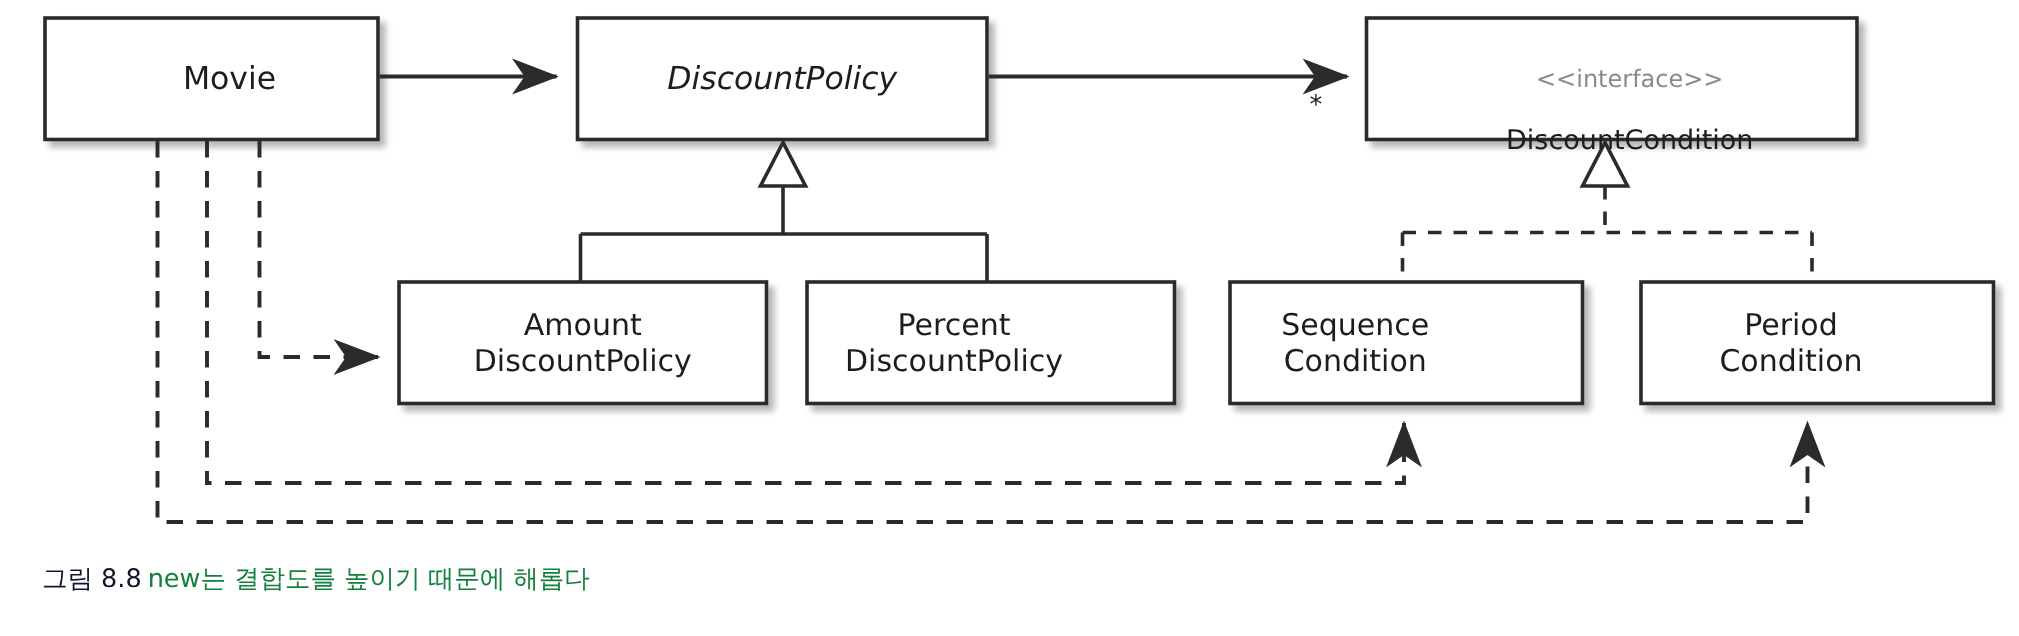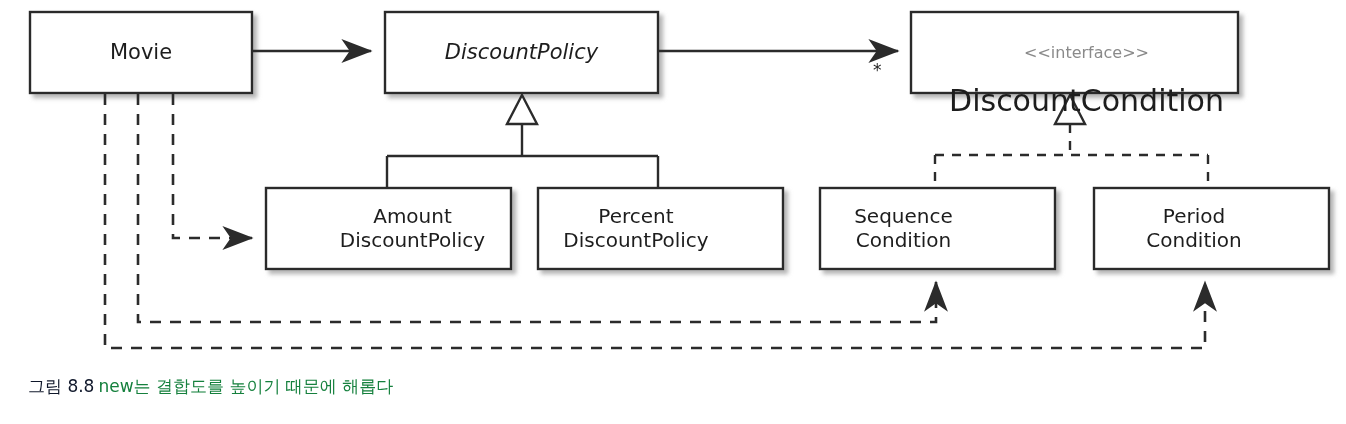--- a/index.html
+++ b/index.html
@@ -30,40 +30,41 @@
     text-align: center;
     color: #1d1d1d;
     font-family: "DejaVu Sans", "Liberation Sans", sans-serif;
     line-height: 1.18;
     white-space: pre-line;
     pointer-events: none;
   }
   .name-plain {
     font-size: 21px;
     font-weight: 400;
+    padding-left: 12px;
   }
   .name-italic {
     font-size: 21px;
     font-style: italic;
     font-weight: 400;
   }
   .name-two-line {
     font-size: 20px;
     font-weight: 400;
   }
   .stereotype {
     display: block;
     font-size: 16px;
     color: #8a8a8a;
     letter-spacing: 0px;
     margin-bottom: 1px;
   }
   .iface-name {
     display: block;
-    font-size: 30px;
+    font-size: 18px;
     color: #1d1d1d;
   }
   .multiplicity {
     position: absolute;
     font-size: 17px;
     color: #1d1d1d;
     line-height: 1;
   }
   
   #caption {
@@ -154,21 +155,21 @@
 
   <div class="box-label name-plain" style="left:30px; top:40px; width:222px;">Movie</div>
 
   <div class="box-label name-italic" style="left:385px; top:40px; width:273px;">DiscountPolicy</div>
 
   <div class="box-label" style="left:911px; top:25px; width:327px;padding-left:12px;">
     <span class="stereotype">&lt;&lt;interface&gt;&gt;</span>
     <span class="iface-name">DiscountCondition</span>
   </div>
 
-  <div class="box-label name-two-line" style="left:266px; top:205px; width:245px;margin-left:24px;">Amount
+  <div class="box-label name-two-line" style="left:266px; top:205px; width:245px;">Amount
 DiscountPolicy</div>
 
   <div class="box-label name-two-line" style="left:538px; top:205px; width:196px;">Percent
 DiscountPolicy</div>
 
   <div class="box-label name-two-line" style="left:779px; top:205px; width:249px;">Sequence
 Condition</div>
 
   <div class="box-label name-two-line" style="left:1094px; top:205px; width:200px;">Period
 Condition</div>

